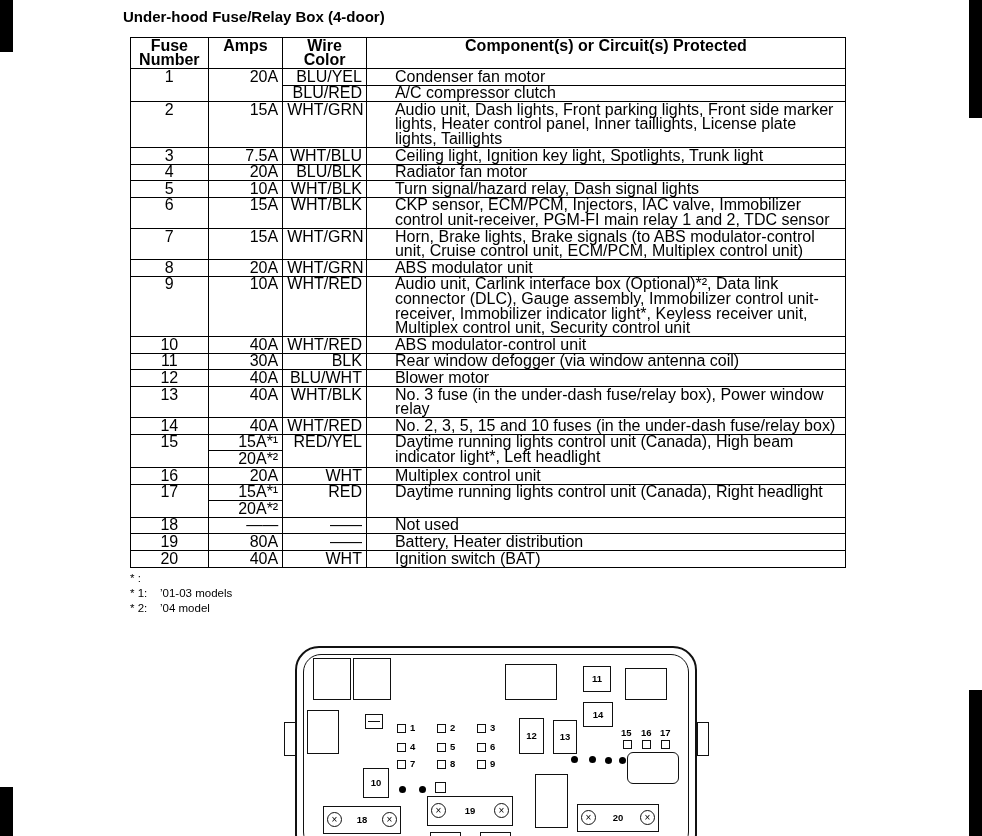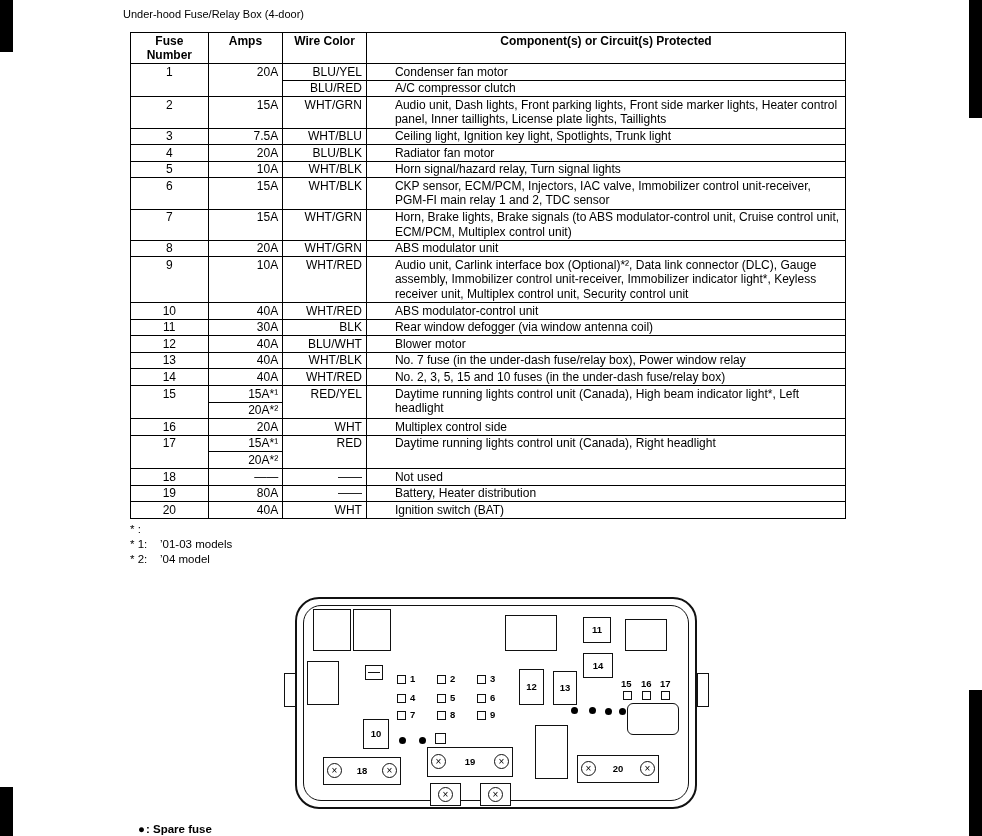--- a/index.html
+++ b/index.html
@@ -4,24 +4,24 @@
 <style>
   html,body{margin:0;padding:0;background:#fff;}
   .page{position:relative;width:982px;height:836px;background:#fff;color:#000;
         font-family:"Liberation Sans", sans-serif;overflow:hidden;}
   .scan-bar{position:absolute;background:#000;}
   .scan-lt{left:0;top:0;width:13px;height:52px;}
   .scan-lb{left:0;top:787px;width:13px;height:49px;}
   .scan-rt{left:969px;top:0;width:13px;height:118px;}
   .scan-rb{left:969px;top:690px;width:13px;height:146px;}
 
-  .title{margin:8px 0 12px 123px;font-size:11px;font-weight:normal;}
+  .title{margin:8px 0 12px 123px;font-size:15px;font-weight:bold;}
 
   table.fuse-table{margin-left:130px;width:716px;border-collapse:collapse;
-        font-size:12px;table-layout:fixed;}
+        font-size:16px;table-layout:fixed;}
   .fuse-table th,.fuse-table td{border:1.3px solid #000;padding:0.5px 4px;
         vertical-align:top;line-height:14.6px;}
   .fuse-table th{font-weight:bold;text-align:center;vertical-align:top;}
   .c0{width:76px;} .c1{width:73px;} .c2{width:82px;} .c3{width:469px;}
   td.col-fuse{text-align:center;}
   td.col-amps{text-align:right;}
   td.col-wire{text-align:right;}
   td.col-comp{text-align:left;padding-left:28px;}
 
   .footnotes{margin:3px 0 0 130px;font-size:11.5px;line-height:15px;}
@@ -102,21 +102,21 @@
         <tr>
           <td class="col-fuse" rowspan="1">4</td>
           <td class="col-amps">20A</td>
           <td class="col-wire">BLU/BLK</td>
           <td class="col-comp">Radiator fan motor</td>
         </tr>
         <tr>
           <td class="col-fuse" rowspan="1">5</td>
           <td class="col-amps">10A</td>
           <td class="col-wire">WHT/BLK</td>
-          <td class="col-comp">Horn signal/hazard relay, Turn signal lights</td>
+          <td class="col-comp">Turn signal/hazard relay, Dash signal lights</td>
         </tr>
         <tr>
           <td class="col-fuse" rowspan="1">6</td>
           <td class="col-amps">15A</td>
           <td class="col-wire">WHT/BLK</td>
           <td class="col-comp">CKP sensor, ECM/PCM, Injectors, IAC valve, Immobilizer control unit-receiver, PGM-FI main relay 1 and 2, TDC sensor</td>
         </tr>
         <tr>
           <td class="col-fuse" rowspan="1">7</td>
           <td class="col-amps">15A</td>
@@ -150,42 +150,42 @@
         <tr>
           <td class="col-fuse" rowspan="1">12</td>
           <td class="col-amps">40A</td>
           <td class="col-wire">BLU/WHT</td>
           <td class="col-comp">Blower motor</td>
         </tr>
         <tr>
           <td class="col-fuse" rowspan="1">13</td>
           <td class="col-amps">40A</td>
           <td class="col-wire">WHT/BLK</td>
-          <td class="col-comp">No. 7 fuse (in the under-dash fuse/relay box), Power window relay</td>
+          <td class="col-comp">No. 3 fuse (in the under-dash fuse/relay box), Power window relay</td>
         </tr>
         <tr>
           <td class="col-fuse" rowspan="1">14</td>
           <td class="col-amps">40A</td>
           <td class="col-wire">WHT/RED</td>
           <td class="col-comp">No. 2, 3, 5, 15 and 10 fuses (in the under-dash fuse/relay box)</td>
         </tr>
         <tr>
           <td class="col-fuse" rowspan="2">15</td>
           <td class="col-amps">15A*¹</td>
           <td rowspan="2" class="col-wire">RED/YEL</td>
           <td rowspan="2" class="col-comp">Daytime running lights control unit (Canada), High beam indicator light*, Left headlight</td>
         </tr>
         <tr>
           <td class="col-amps">20A*²</td>
         </tr>
         <tr>
           <td class="col-fuse" rowspan="1">16</td>
           <td class="col-amps">20A</td>
           <td class="col-wire">WHT</td>
-          <td class="col-comp">Multiplex control side</td>
+          <td class="col-comp">Multiplex control unit</td>
         </tr>
         <tr>
           <td class="col-fuse" rowspan="2">17</td>
           <td class="col-amps">15A*¹</td>
           <td rowspan="2" class="col-wire">RED</td>
           <td rowspan="2" class="col-comp">Daytime running lights control unit (Canada), Right headlight</td>
         </tr>
         <tr>
           <td class="col-amps">20A*²</td>
         </tr>

